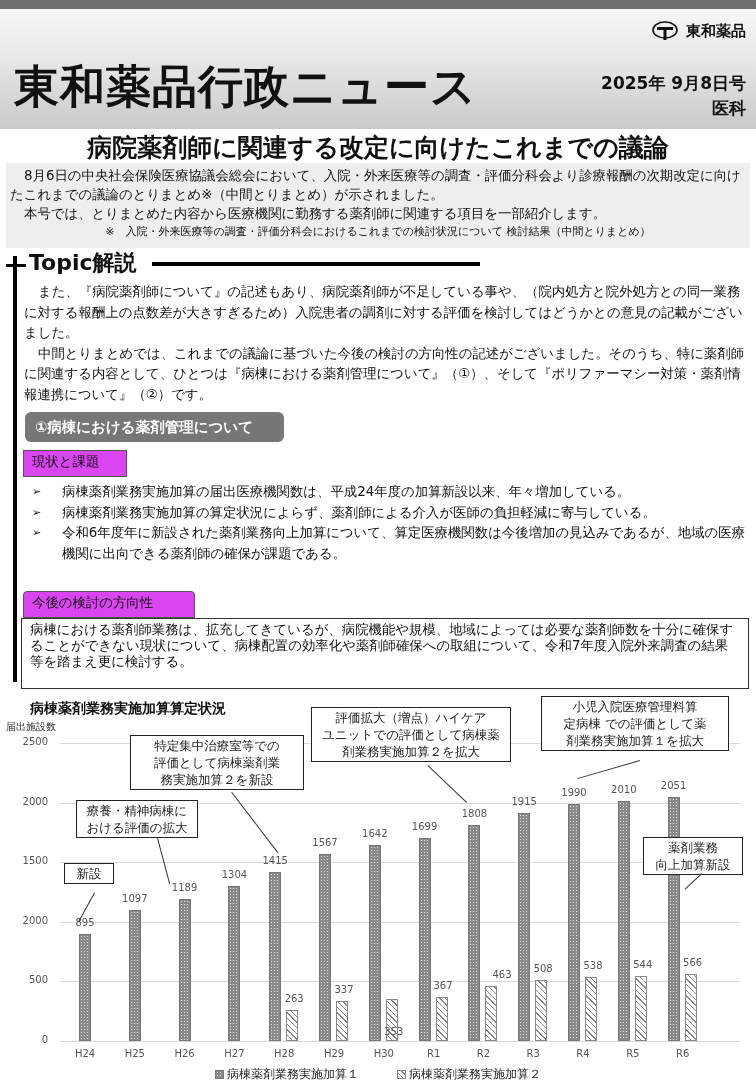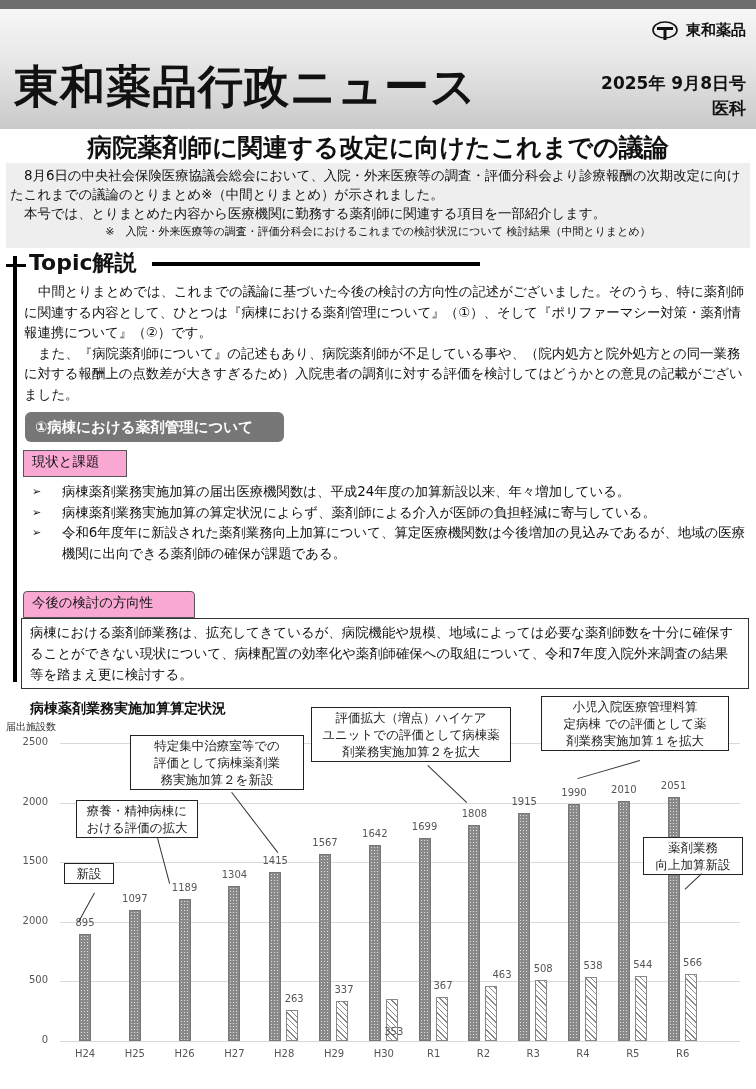--- a/index.html
+++ b/index.html
@@ -2,21 +2,21 @@
 <html><head>
 <meta charset="utf-8">
 <style>
   * { box-sizing: border-box; margin: 0; padding: 0; }
   html, body { width: 756px; height: 1089px; overflow: hidden; background: #ffffff; }
   body { font-family: "DejaVu Sans", "Liberation Sans", sans-serif; color: #111; position: relative; }
 
   .topbar { position: absolute; left: 0; top: 0; width: 756px; height: 9px; background: #6e6e6e; }
   .masthead { position: absolute; left: 0; top: 9px; width: 756px; height: 120px;
     background: linear-gradient(180deg, #f7f7f7 0%, #e6e6e6 45%, #c9c9c9 100%); }
-  .brand { position: absolute; right: 10px; top: 12px; display: flex; gap: 8px; }
+  .brand { position: absolute; right: 10px; top: 12px; display: flex; align-items: center; gap: 8px; }
   .brand-logo { width: 26px; height: 20px; }
   .brand-name { font-size: 15px; font-weight: bold; letter-spacing: 0px; }
   .mast-title { position: absolute; left: 14px; top: 48px; font-size: 45px; font-weight: bold; letter-spacing: 1px; color: #111; }
   .issue-date { position: absolute; right: 10px; top: 63px; font-size: 17px; font-weight: bold; text-align: right; }
   .issue-dept { position: absolute; right: 10px; top: 88px; font-size: 17px; font-weight: bold; text-align: right; }
 
   .headline { position: absolute; left: 0; top: 131px; width: 756px; text-align: center; font-size: 25px; font-weight: bold; letter-spacing: 0px; }
 
   .intro { position: absolute; left: 6px; top: 163px; width: 744px; height: 85px; background: #eeeeee; font-size: 13.4px; line-height: 19px; padding: 3px 4px 0 4px; }
   .intro p { white-space: normal; }
@@ -26,29 +26,29 @@
   .topic-vline { position: absolute; left: 13px; top: 256px; width: 4px; height: 426px; background: #000; }
   .topic-hstub { position: absolute; left: 6px; top: 264px; width: 20px; height: 3px; background: #000; }
   .topic-title { position: absolute; left: 29px; top: 248px; font-size: 22px; font-weight: bold; }
   .topic-rule { position: absolute; left: 152px; top: 262px; width: 328px; height: 4px; background: #000; }
 
   .topic-body { position: absolute; left: 24px; top: 282px; width: 724px; font-size: 13.4px; line-height: 20.5px; }
   .topic-body .ind { text-indent: 14px; }
 
   .sec-pill { position: absolute; left: 25px; top: 412px; width: 259px; height: 30px; background: #777777; border-radius: 6px; color: #fff; font-size: 14.5px; font-weight: bold; padding: 6px 0 0 10px; }
 
-  .label-box { position: absolute; background: #f9a8d4; border: 1px solid #555; font-size: 13.4px; padding: 2px 8px; }
+  .label-box { position: absolute; background: #d946ef; border: 1px solid #555; font-size: 13.4px; padding: 2px 8px; }
   .lb1 { left: 23px; top: 450px; width: 104px; height: 27px; }
   .lb2 { left: 23px; top: 591px; width: 172px; height: 27px; border-radius: 4px 4px 0 0; }
 
   .bullets { position: absolute; left: 32px; top: 482px; width: 720px; list-style: none; font-size: 13.4px; line-height: 20.5px; }
   .bullets li { position: relative; padding-left: 30px; }
   .bullets .arrow { position: absolute; left: 0; top: 0; font-size: 11px; }
 
-  .direction-box { position: absolute; left: 21px; top: 618px; width: 728px; height: 71px; border: 1px solid #333; font-size: 13.4px; line-height: 21px; padding: 3px 8px; }
+  .direction-box { position: absolute; left: 21px; top: 618px; width: 728px; height: 71px; border: 1px solid #333; font-size: 13.4px; line-height: 16px; padding: 3px 8px; }
 
   
   .chart { position: absolute; left: 0; top: 696px; width: 756px; height: 393px; }
   .chart-title { position: absolute; left: 30px; top: 4px; font-size: 14px; font-weight: bold; }
   .y-label { position: absolute; left: 6px; top: 24px; font-size: 10px; color: #333; }
   .y-tick { position: absolute; left: 0; width: 48px; text-align: right; font-size: 10px; color: #555; }
   .gridline { position: absolute; left: 60px; width: 680px; height: 1px; background: #d9d9d9; }
   .bar { position: absolute; }
   .bar1 { background-color: #8a8a8a;
     background-image: radial-gradient(#e0e0e0 0.8px, transparent 0.9px);
@@ -90,22 +90,22 @@
   <p class="ind">本号では、とりまとめた内容から医療機関に勤務する薬剤師に関連する項目を一部紹介します。</p>
   <p class="note">※　入院・外来医療等の調査・評価分科会におけるこれまでの検討状況について 検討結果（中間とりまとめ）</p>
 </section>
 
 <div class="topic-vline"></div>
 <div class="topic-hstub"></div>
 <div class="topic-title">Topic解説</div>
 <div class="topic-rule"></div>
 
 <section class="topic-body">
+  <p class="ind">また、『病院薬剤師について』の記述もあり、病院薬剤師が不足している事や、（院内処方と院外処方との同一業務に対する報酬上の点数差が大きすぎるため）入院患者の調剤に対する評価を検討してはどうかとの意見の記載がございました。</p>
   <p class="ind">中間とりまとめでは、これまでの議論に基づいた今後の検討の方向性の記述がございました。そのうち、特に薬剤師に関連する内容として、ひとつは『病棟における薬剤管理について』（①）、そして『ポリファーマシー対策・薬剤情報連携について』（②）です。</p>
-  <p class="ind">また、『病院薬剤師について』の記述もあり、病院薬剤師が不足している事や、（院内処方と院外処方との同一業務に対する報酬上の点数差が大きすぎるため）入院患者の調剤に対する評価を検討してはどうかとの意見の記載がございました。</p>
 </section>
 
 <div class="sec-pill">①病棟における薬剤管理について</div>
 
 <div class="label-box lb1">現状と課題</div>
 
 <ul class="bullets">
   <li><span class="arrow">➢</span><span>病棟薬剤業務実施加算の届出医療機関数は、平成24年度の加算新設以来、年々増加している。</span></li>
   <li><span class="arrow">➢</span><span>病棟薬剤業務実施加算の算定状況によらず、薬剤師による介入が医師の負担軽減に寄与している。</span></li>
   <li><span class="arrow">➢</span><span>令和6年度年に新設された薬剤業務向上加算について、算定医療機関数は今後増加の見込みであるが、地域の医療機関に出向できる薬剤師の確保が課題である。</span></li>
@@ -213,13 +213,23 @@
         <div>定病棟 での評価として薬</div>
         <div>剤業務実施加算１を拡大</div>
       </div>
       <div class="leader" style="left: 640px; top: 65px; width: 64.56px; transform: rotate(163.811deg);"></div>
       <div class="callout" style="left: 643px; top: 141px; width: 100px;">
         <div>薬剤業務</div>
         <div>向上加算新設</div>
       </div>
       <div class="leader" style="left: 702px; top: 178px; width: 23.3452px; transform: rotate(136.736deg);"></div>
     </div>
+  <div class="legend">
+    <span class="legend-item">
+      <span class="sw bar1"></span>
+      <span>病棟薬剤業務実施加算１</span>
+    </span>
+    <span class="legend-item">
+      <span class="sw bar2"></span>
+      <span>病棟薬剤業務実施加算２</span>
+    </span>
+  </div>
 </section>
 
 </body></html>

